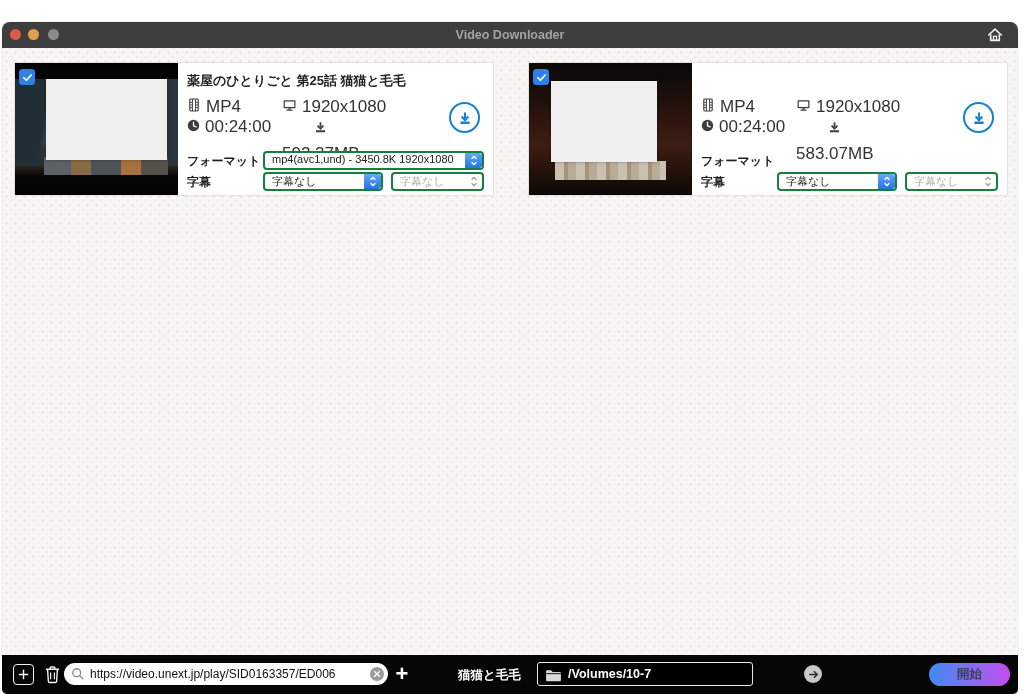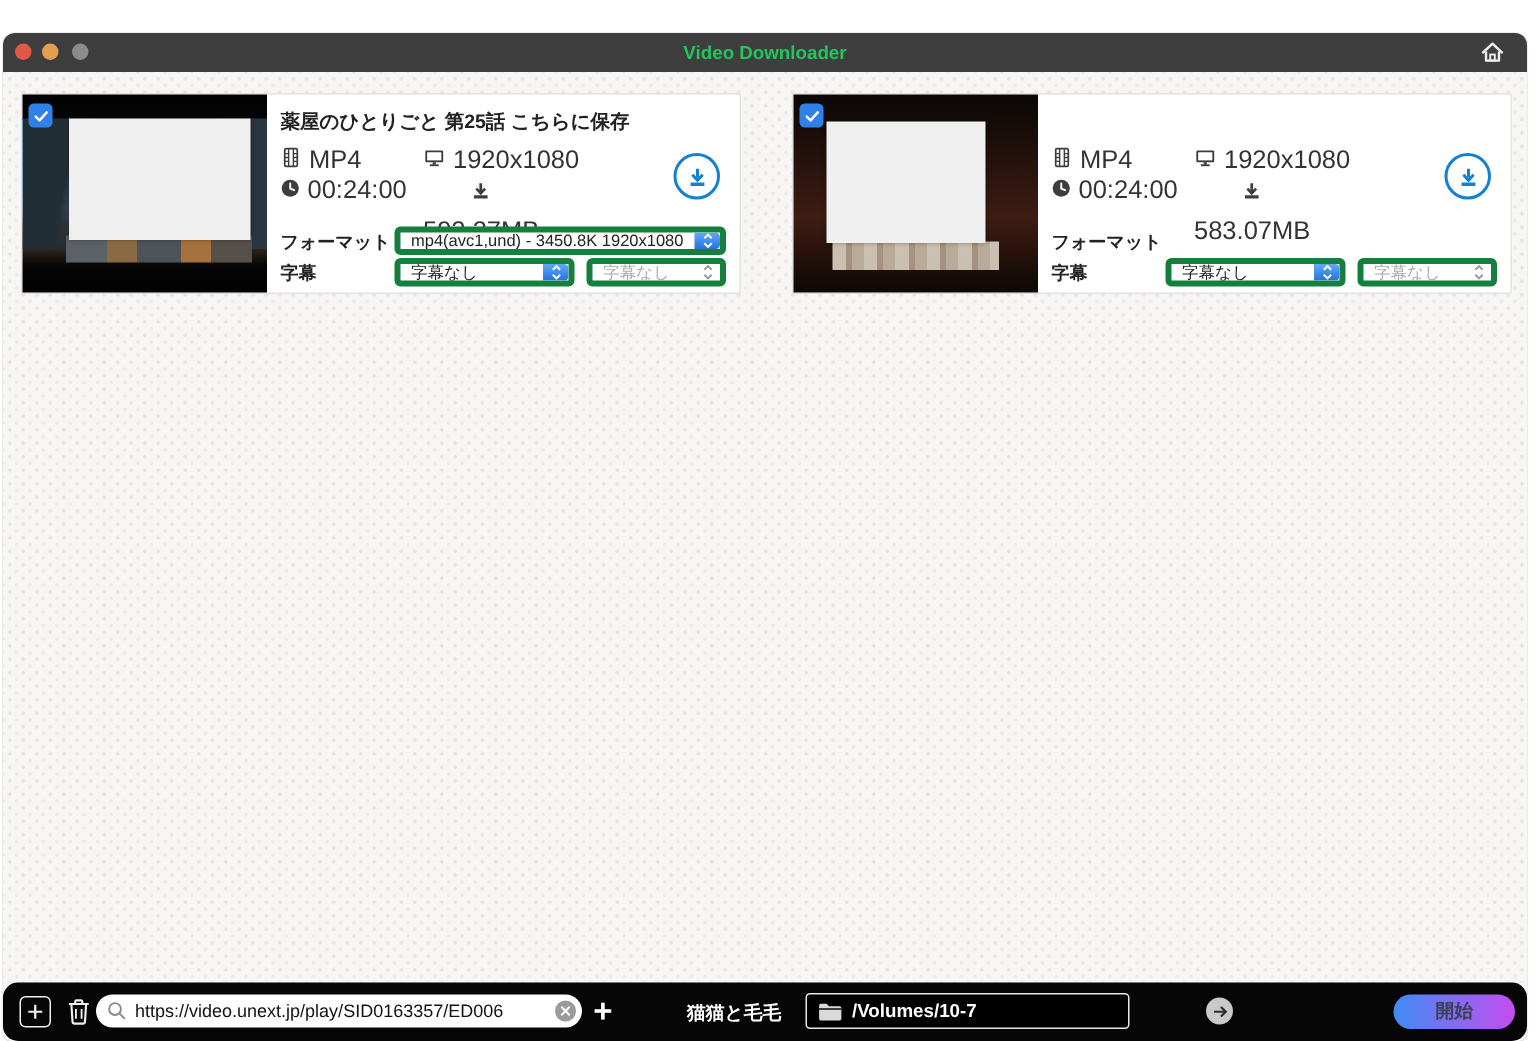--- a/index.html
+++ b/index.html
@@ -8,21 +8,21 @@
   .window { position:absolute; left:2px; top:22px; width:1016px; height:672px;
             border-radius:8px 8px 5px 5px; overflow:hidden; box-shadow:0 0 1px rgba(0,0,0,.4); background:#f7f6f4; }
 
   
   .titlebar { position:absolute; left:0; top:0; right:0; height:26px; background:#3e3e3e; }
   .traffic { position:absolute; top:7px; width:11px; height:11px; border-radius:50%; }
   .tl-red    { left:8px;  background:#df5948; }
   .tl-yellow { left:26px; background:#e2a04e; }
   .tl-gray   { left:46px; background:#8b8b8b; }
   .tb-title { position:absolute; left:0; right:0; top:0; height:26px; line-height:26px; text-align:center;
-              color:#22c55e; font-size:12.5px; font-weight:bold; }
+              color:#a3a3a3; font-size:12.5px; font-weight:bold; }
   .home-btn { position:absolute; right:14px; top:4px; width:18px; height:18px; cursor:pointer; }
 
   
   .content { position:absolute; left:0; top:26px; right:0; bottom:39px; background-color:#f7f6f4;
              background-image:
                radial-gradient(circle, #e7e4e1 1px, transparent 1.4px),
                radial-gradient(circle, #edebe8 1px, transparent 1.4px);
              background-size:9px 9px, 9px 9px;
              background-position:0 0, 4.5px 4.5px; }
 
@@ -52,33 +52,33 @@
   .meta-item { position:absolute; height:16px; font-size:17px; color:#333; display:flex; align-items:center; gap:5px; }
   .mi-1 { left:172px; top:36px; } .mi-2 { left:267px; top:36px; }
   .mi-3 { left:172px; top:56px; } .mi-4 { left:267px; top:56px;flex-direction:column; }
 
   .dl-btn { position:absolute; right:13px; top:39px; width:31px; height:31px; border-radius:50%;
             border:2.5px solid #1480d1; background:#fff; display:flex; align-items:center; justify-content:center; cursor:pointer; }
 
   .row-label { position:absolute; left:172px; font-size:12px; font-weight:bold; color:#222; }
   .lbl-fmt { top:90px; } .lbl-sub { top:111px; }
 
-  .select { position:absolute; height:19px; background:#fff; border:4px solid #15803d; border-radius:4px;
-            display:flex; align-items:center; overflow:hidden; cursor:pointer; }
+  .select { position:absolute; height:19px; background:#fff; border:2px solid #15803d; border-radius:4px;
+            display:flex; overflow:hidden; cursor:pointer; }
   .sel-fmt  { left:248px; top:88px; width:221px; }
   .sel-sub  { left:248px; top:109px; width:120px; }
   .sel-sub2 { left:376px; top:109px; width:93px; }
   .select .sel-text { flex:1; font-size:11px; color:#222; padding:0 4px 0 7px; white-space:nowrap; overflow:hidden; }
   .select.disabled .sel-text { color:#ababab; }
   .stepper { width:17px; height:100%; background:linear-gradient(180deg,#64a9f6,#2374e2); border-radius:0 3px 3px 0;
              display:flex; align-items:center; justify-content:center; flex:0 0 17px; }
   .stepper.plain { background:transparent; }
 
   
-  .bottombar { position:absolute; left:0; bottom:0; right:0; height:39px; background:#060606;border-radius:10px; }
+  .bottombar { position:absolute; left:0; bottom:0; right:0; height:39px; background:#060606; }
   .bb-plussq { position:absolute; left:11px; top:9px; width:21px; height:21px; border:1.5px solid #f2f2f2; border-radius:4px;
                display:flex; align-items:center; justify-content:center; cursor:pointer; }
   .bb-trash  { position:absolute; left:40px; top:9px; width:20px; height:21px; display:flex; align-items:center; justify-content:center; cursor:pointer; }
   .url-wrap  { position:absolute; left:62px; top:8px; width:324px; height:22px; background:#fff; border-radius:11px; }
   .url-input { position:absolute; left:26px; right:20px; top:0; height:22px; border:none; outline:none; background:transparent;
                font-size:12px; color:#111; font-family:"Liberation Sans",sans-serif; }
   .url-search { position:absolute; left:7px; top:4px; }
   .url-clear  { position:absolute; right:4px; top:4px; width:14px; height:14px; border-radius:50%; background:#9b9b9b;
                 display:flex; align-items:center; justify-content:center; cursor:pointer; }
   .bb-plus   { position:absolute; left:391px; top:7px; width:18px; height:24px; color:#fff; font-size:22px; font-weight:bold;
@@ -121,21 +121,21 @@
         <div class="shape-l"></div>
         <div class="shape-r"></div>
         <div class="strip"></div>
         <div class="cover-a"></div>
         <div class="checkbox">
           <svg width="11" height="11" viewBox="0 0 12 12">
               <path d="M2 6.2 L4.8 9 L10 3.2" fill="none" stroke="#fff" stroke-width="1.8" stroke-linecap="round" stroke-linejoin="round"></path>
             </svg>
         </div>
       </div>
-      <div class="card-title">薬屋のひとりごと 第25話 こちらに保存</div>
+      <div class="card-title">薬屋のひとりごと 第25話 猫猫と毛毛</div>
 
       <div class="meta-item mi-1">
         <span><svg width="14" height="14" viewBox="0 0 16 16">
               <rect x="3.2" y="1.2" width="9.6" height="13.6" rx="1" fill="none" stroke="#3d3d3d" stroke-width="1.3"></rect>
               <line x1="6.2" y1="1.2" x2="6.2" y2="14.8" stroke="#3d3d3d" stroke-width="1.1"></line>
               <line x1="9.8" y1="1.2" x2="9.8" y2="14.8" stroke="#3d3d3d" stroke-width="1.1"></line>
               <line x1="3.2" y1="5" x2="6.2" y2="5" stroke="#3d3d3d" stroke-width="1"></line>
               <line x1="3.2" y1="8" x2="6.2" y2="8" stroke="#3d3d3d" stroke-width="1"></line>
               <line x1="3.2" y1="11" x2="6.2" y2="11" stroke="#3d3d3d" stroke-width="1"></line>
               <line x1="9.8" y1="5" x2="12.8" y2="5" stroke="#3d3d3d" stroke-width="1"></line>

